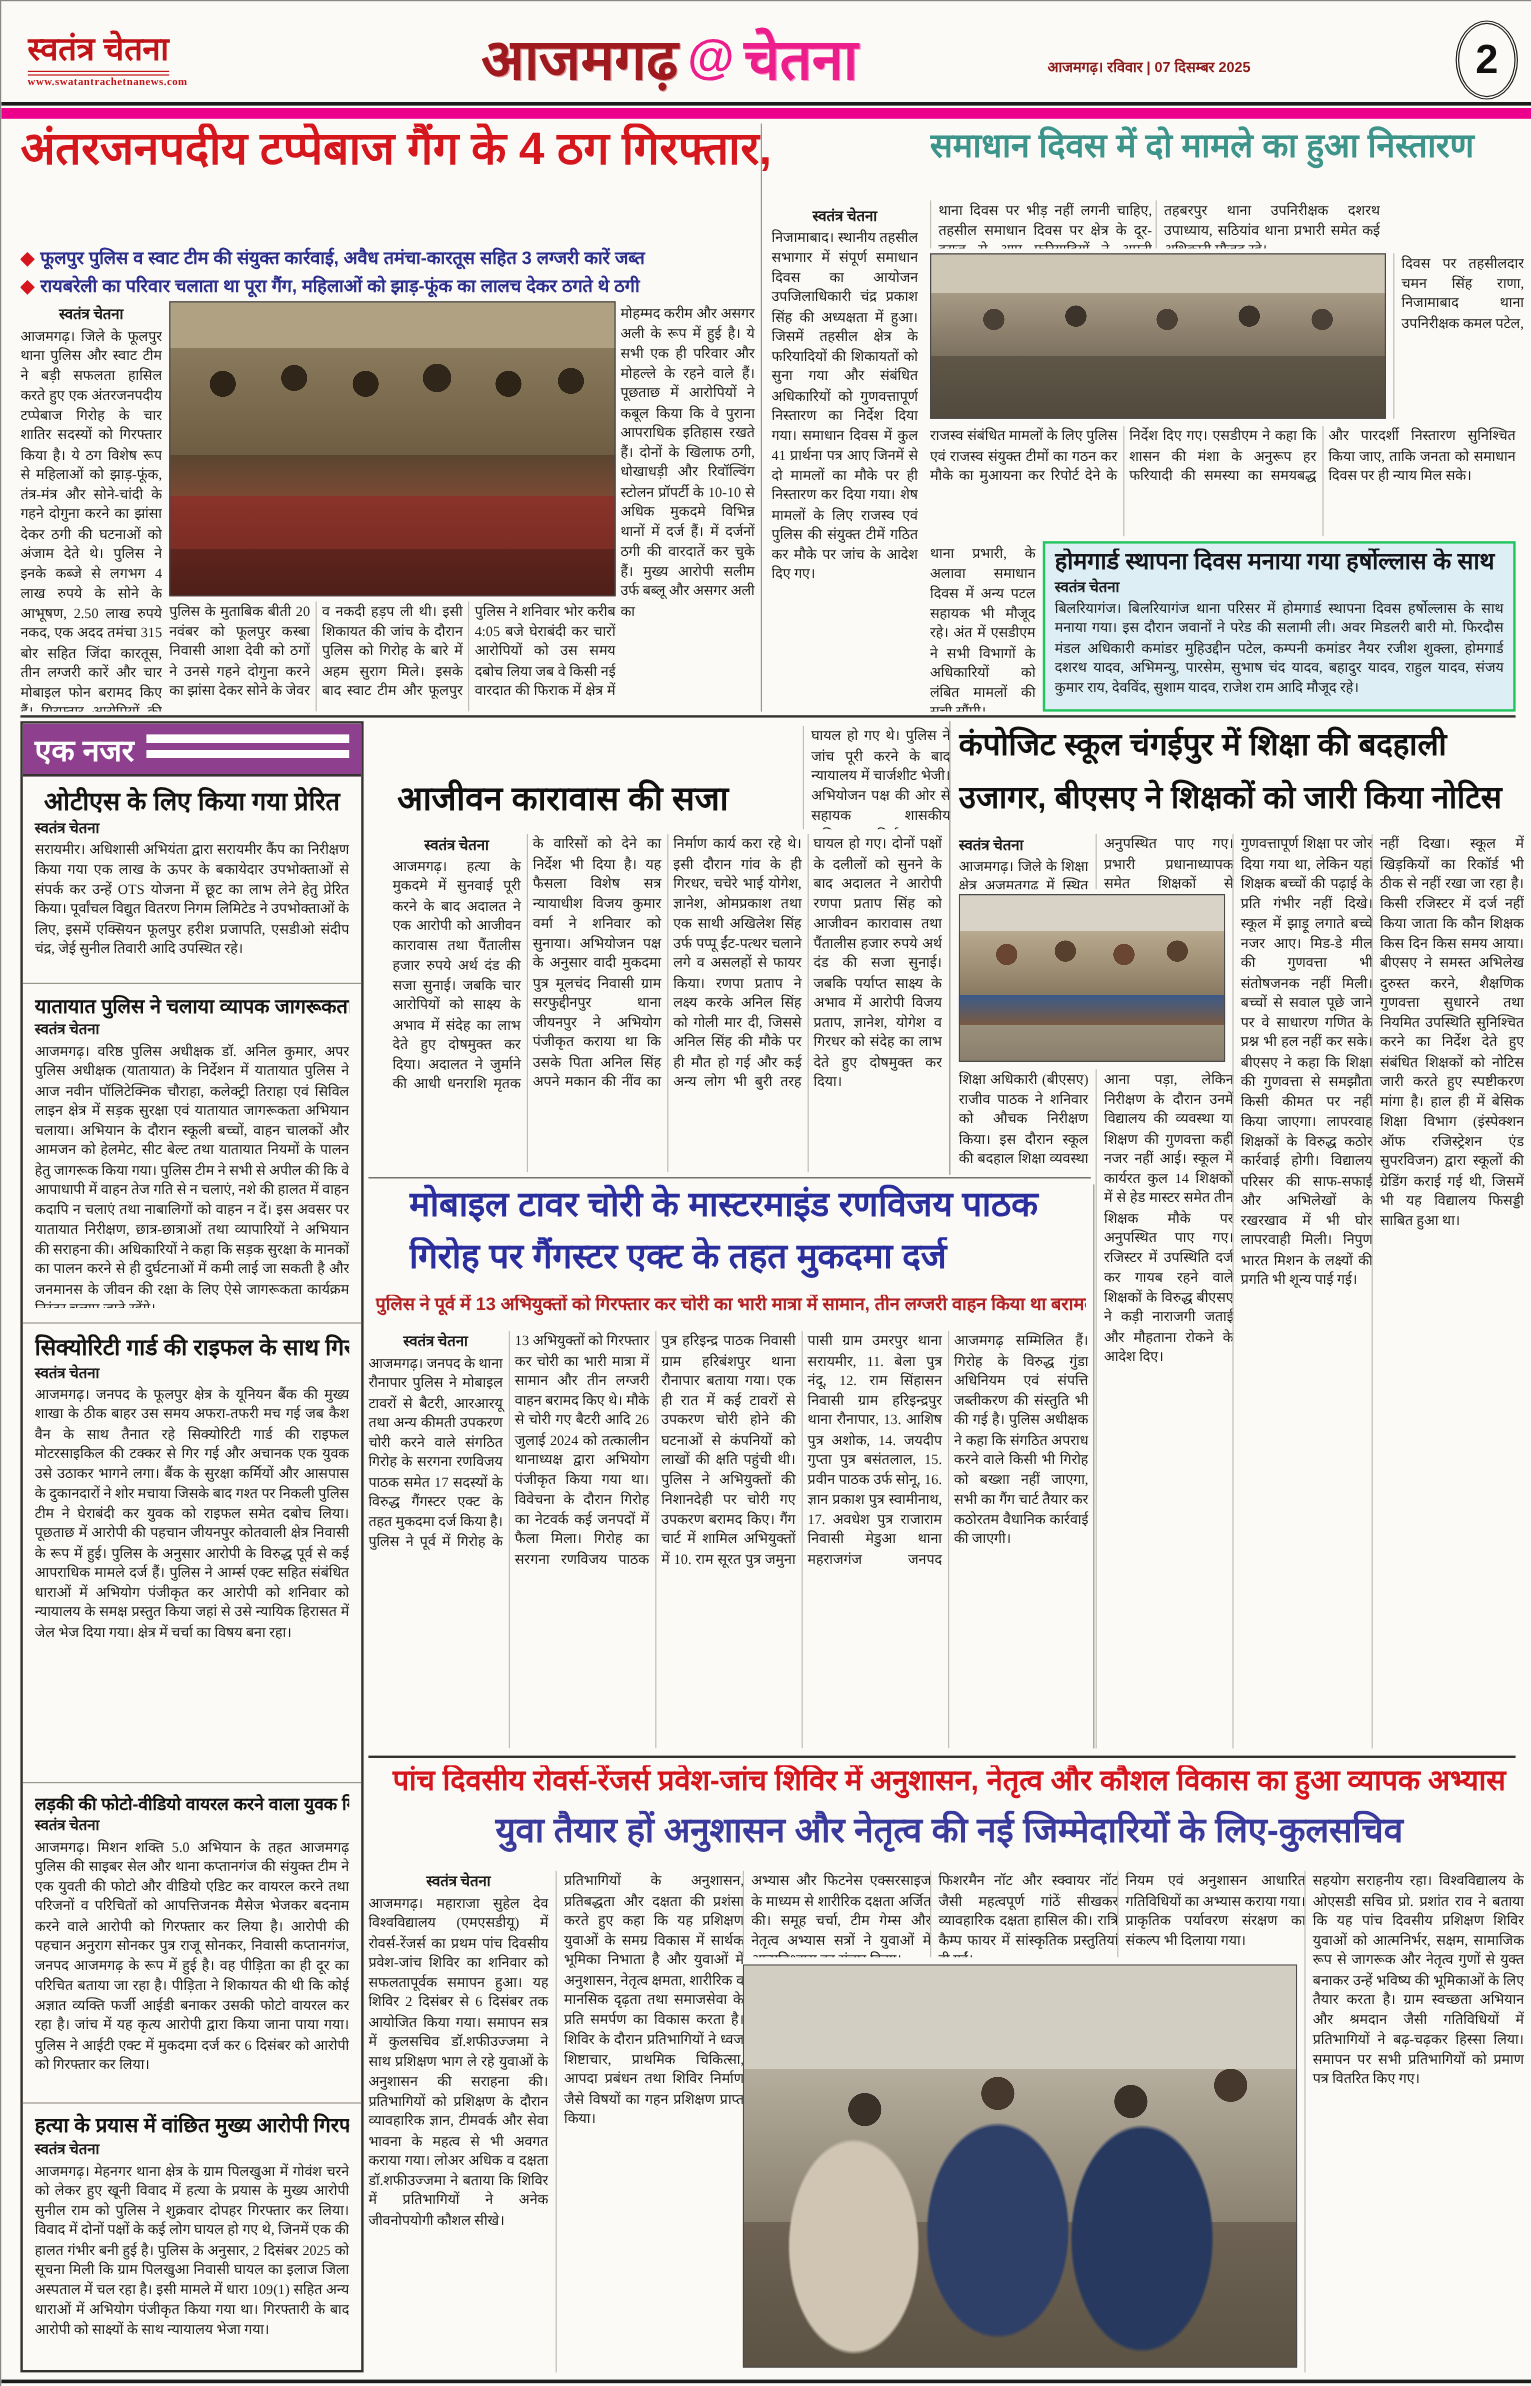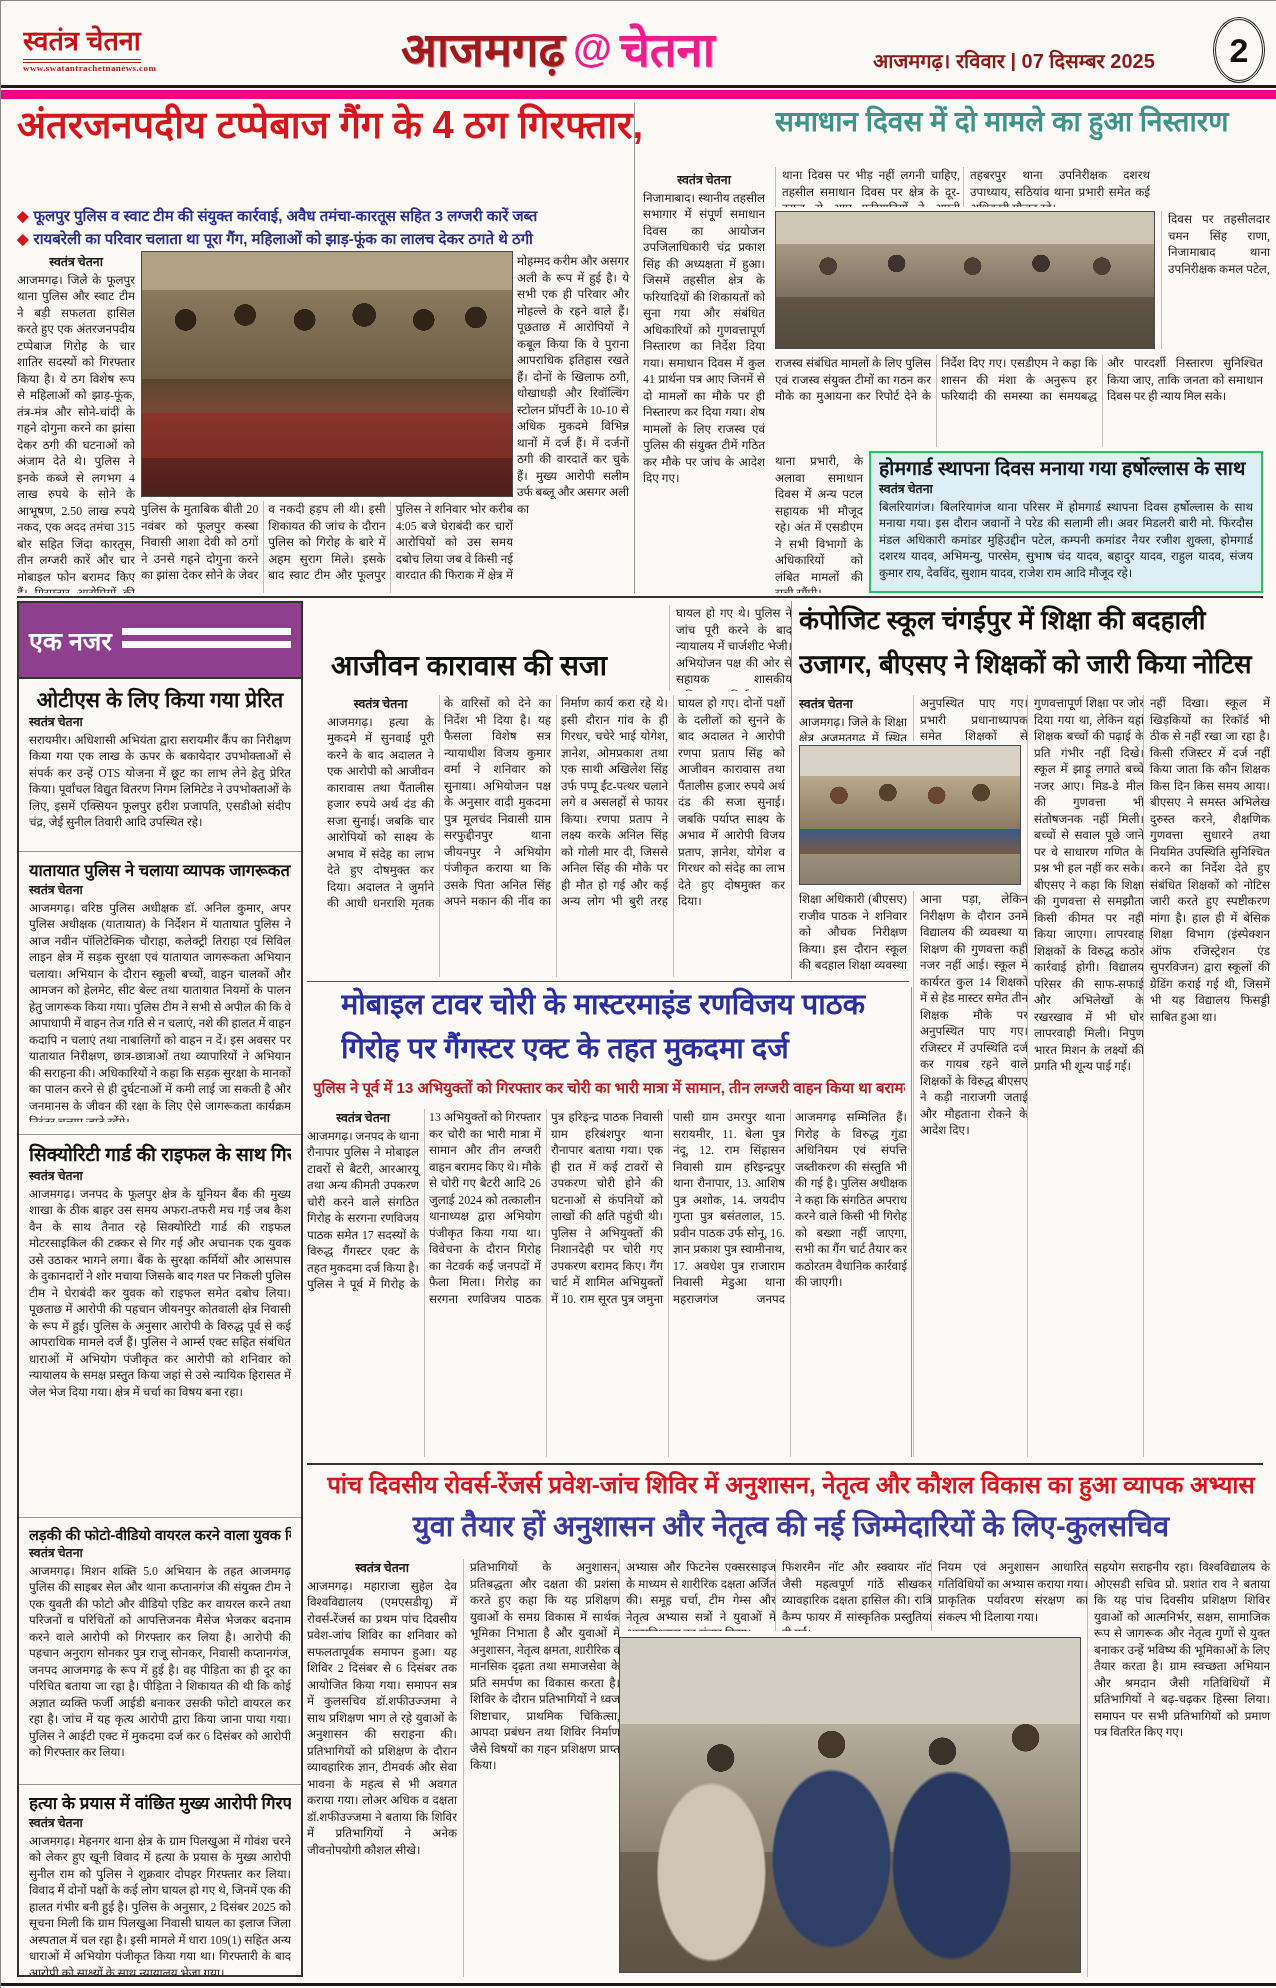--- a/index.html
+++ b/index.html
@@ -36,21 +36,21 @@
     <div style="font-family:'Liberation Sans',sans-serif;font-weight:bold;font-size:27px;color:#c01418;border-bottom:4px double #c01418;display:inline-block;padding-bottom:1px;">स्वतंत्र चेतना</div>
     <div style="font-size:9px;color:#c01418;font-weight:bold;letter-spacing:.4px;">www.swatantrachetnanews.com</div>
   </div>
 
   <div class="abs" style="left:400px;top:14px;width:470px;height:66px;display:flex;align-items:center;gap:8px;">
     <span style="font-family:'Liberation Sans',sans-serif;font-weight:bold;font-size:47px;color:#9e1a1e;text-shadow:1px 1px 0 #d99;">आजमगढ़</span>
     <span style="font-family:'Liberation Sans',sans-serif;font-weight:bold;font-size:40px;color:#ec1e8c;">@</span>
     <span style="font-family:'Liberation Sans',sans-serif;font-weight:bold;font-size:47px;color:#ec1e8c;text-shadow:1px 1px 0 #f9c;">चेतना</span>
   </div>
 
-  <div class="abs" style="left:872px;top:46px;width:330px;height:24px;font-family:'Liberation Sans',sans-serif;font-weight:bold;font-size:20px;color:#8b1a1a;">आजमगढ़। रविवार | 07 दिसम्बर 2025</div>
+  <div class="abs" style="left:872px;top:46px;width:330px;height:24px;font-family:'Liberation Sans',sans-serif;font-weight:bold;font-size:12px;color:#8b1a1a;">आजमगढ़। रविवार | 07 दिसम्बर 2025</div>
 
   <div class="abs oval" style="left:1212px;top:16px;width:46px;height:60px;color:#111;">2</div>
 
   <div class="abs" style="left:0;top:84px;width:1276px;height:3px;background:#1b1b1b;"></div>
   <div class="abs" style="left:0;top:89px;width:1276px;height:9px;background:#ec008c;"></div>
 
   <div class="abs hl" style="left:16px;top:102px;width:756px;height:50px;font-size:38px;color:#d6161d;">अंतरजनपदीय टप्पेबाज गैंग के 4 ठग गिरफ्तार,</div>
 
   <div class="abs" style="left:16px;top:204px;width:614px;height:44px;">
     <div class="bullet-line"><span class="diamond">◆</span><span>फूलपुर पुलिस व स्वाट टीम की संयुक्त कार्रवाई, अवैध तमंचा-कारतूस सहित 3 लग्जरी कारें जब्त</span></div>
@@ -105,21 +105,21 @@
 
   <div class="abs" style="left:868px;top:450px;width:394px;height:142px;background:#ddeef5;border:2px solid #22c55e;padding:4px 8px;box-sizing:border-box;">
     <div class="hl" style="font-size:19.5px;color:#15151a;">होमगार्ड स्थापना दिवस मनाया गया हर्षोल्लास के साथ</div>
     <div class="byline" style="text-align:left;">स्वतंत्र चेतना</div>
     <div class="body-sm" style="height:84px;overflow:hidden;">बिलरियागंज। बिलरियागंज थाना परिसर में होमगार्ड स्थापना दिवस हर्षोल्लास के साथ मनाया गया। इस दौरान जवानों ने परेड की सलामी ली। अवर मिडलरी बारी मो. फिरदौस मंडल अधिकारी कमांडर मुहिउद्दीन पटेल, कम्पनी कमांडर नैयर रजीश शुक्ला, होमगार्ड दशरथ यादव, अभिमन्यु, पारसेम, सुभाष चंद यादव, बहादुर यादव, राहुल यादव, संजय कुमार राय, देवविंद, सुशाम यादव, राजेश राम आदि मौजूद रहे।</div>
   </div>
 
   <div class="hrule" style="left:16px;top:595px;width:1246px;"></div>
 
   <div class="abs" style="left:16px;top:600px;width:286px;height:1376px;border:2px solid #35332f;box-sizing:border-box;background:#fbfaf6;">
-    <div style="height:42px;background:#8e3f8e;display:flex;align-items:center;padding:16px 10px;gap:10px;border-bottom:2px solid #35332f;">
+    <div style="height:42px;background:#8e3f8e;display:flex;align-items:center;padding:0 10px;gap:10px;border-bottom:2px solid #35332f;">
       <span style="color:#fff;font-family:'Liberation Sans',sans-serif;font-weight:bold;font-size:25px;white-space:nowrap;">एक नजर</span>
       <span style="flex:1;height:24px;background:repeating-linear-gradient(180deg,#fff 0 7px,#8e3f8e 7px 13px);"></span>
     </div>
 
     <div class="najar-art" style="height:158px;">
       <div class="najar-hl" style="font-size:21px;">ओटीएस के लिए किया गया प्रेरित</div>
       <div class="byline" style="text-align:left;">स्वतंत्र चेतना</div>
       <div class="body-sm" style="height:112px;overflow:hidden;">सरायमीर। अधिशासी अभियंता द्वारा सरायमीर कैंप का निरीक्षण किया गया एक लाख के ऊपर के बकायेदार उपभोक्ताओं से संपर्क कर उन्हें OTS योजना में छूट का लाभ लेने हेतु प्रेरित किया। पूर्वांचल विद्युत वितरण निगम लिमिटेड ने उपभोक्ताओं के लिए, इसमें एक्सियन फूलपुर हरीश प्रजापति, एसडीओ संदीप चंद्र, जेई सुनील तिवारी आदि उपस्थित रहे।</div>
     </div>
 

